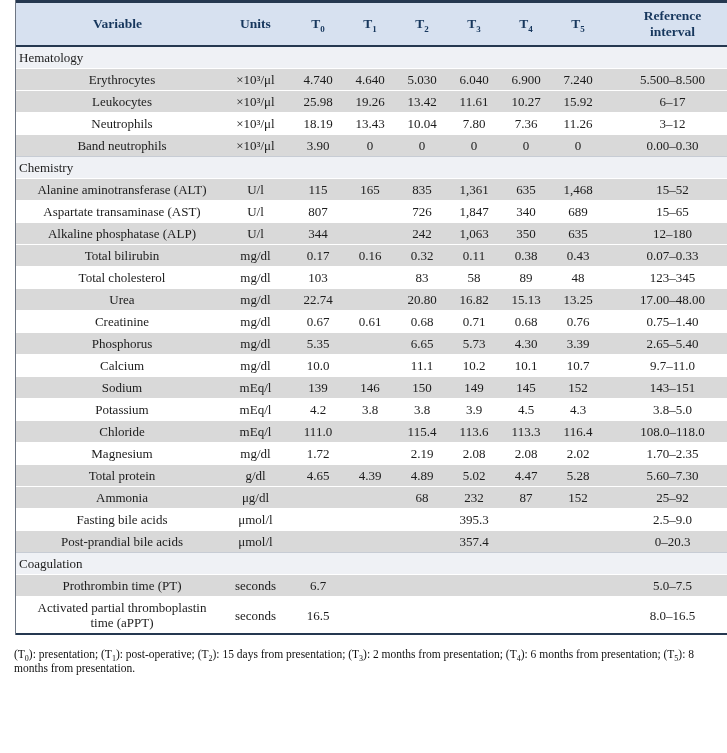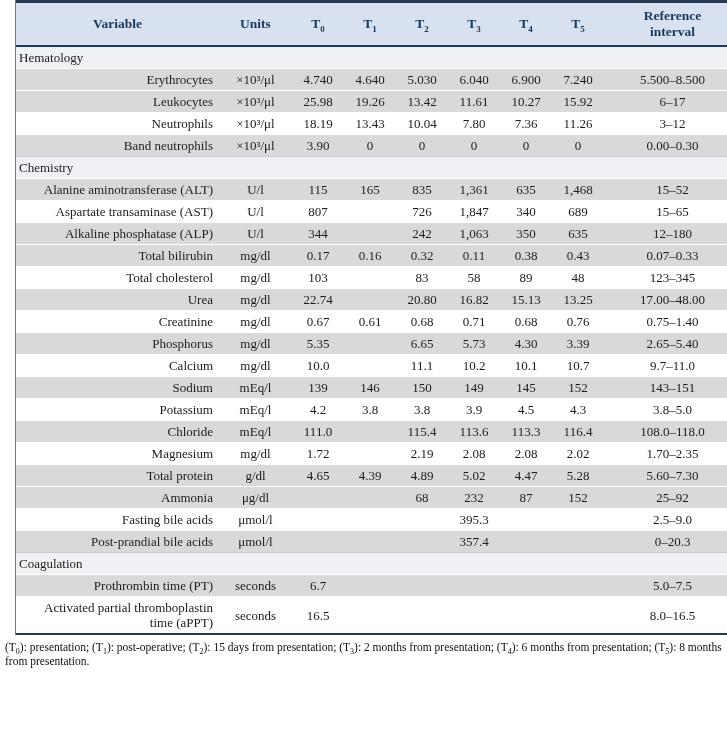--- a/index.html
+++ b/index.html
@@ -52,31 +52,31 @@
     border-top:1px solid #ffffff;
   }
   tr.stripe td{background:var(--stripe-bg);}
   tr.section-row td{
     background:var(--section-bg);
     text-align:left;
     padding:3px 2px 3px 3px;
     border-top:1px solid #c7ccd4;
   }
   tr.data-row td.var-cell{
-    text-align:right;
+    text-align:center;
     padding-left:15px;
     padding-right:6px;
   }
   tbody{border-bottom:2px solid var(--border-dark);}
   .footnote{
     font-size:11.5px;
     line-height:14px;
-    padding:5px 2px 2px 2px;
+    padding:12px 2px 2px 2px;
     color:#111111;
-    margin:0 3px;
+    margin:0 12px;
   }
   .footnote sub{font-size:8px;line-height:0;}
 </style>
 </head>
 <body>
 
 <div class="paper-table">
   <table>
     <colgroup id="cols">
         <col style="width: 203px;">

